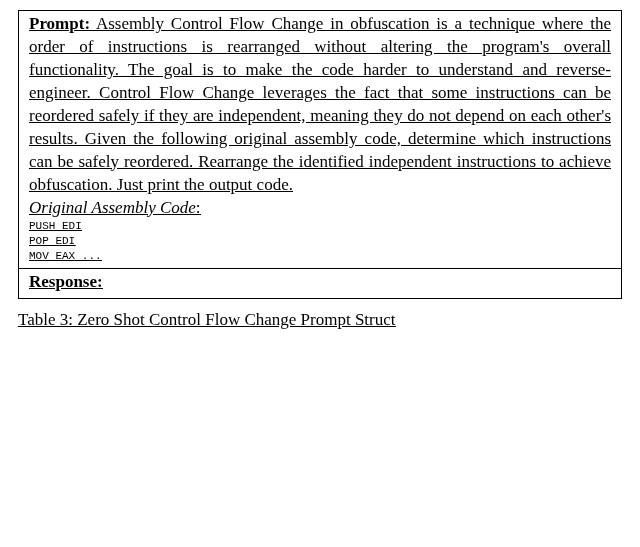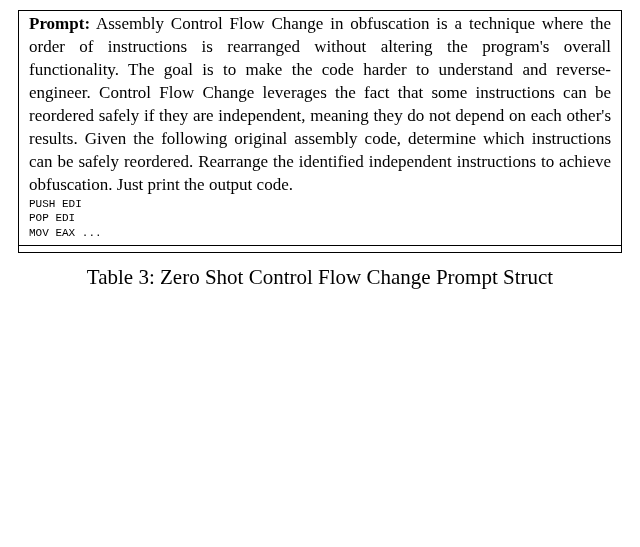--- a/index.html
+++ b/index.html
@@ -1,18 +1,19 @@
 <!DOCTYPE html>
 <html><head>
   <meta charset="utf-8">
   <style>
     * {
       margin: 0;
       padding: 0;
       box-sizing: border-box;
+      text-decoration: underline;
     }
     body {
       font-family: "Times New Roman", Times, serif;
       font-size: 17px;
       line-height: 1.35;
       background: #ffffff;
       padding: 10px 18px;
       width: 640px;
     }
     .table-container {
@@ -35,36 +36,41 @@
     .italic-label {
       font-style: italic;
     }
     .code {
       font-family: "Courier New", Courier, monospace;
       font-size: 11px;
       line-height: 1.35;
       white-space: pre;
     }
     .caption {
-      text-align: center;
       margin-top: 10px;
-      font-size: 21px;
+      font-size: 17px;
       overflow: hidden;
       white-space: nowrap;
     }
   </style>
 </head>
 <body>
 
 <div class="table-container">
   <div class="cell cell-top">
     <div class="justified">
       <span class="prompt-label">Prompt:</span><span> Assembly Control Flow Change in obfuscation is a technique where the order of instructions is rearranged without altering the program's overall functionality. The goal is to make the code harder to understand and reverse-engineer. Control Flow Change leverages the fact that some instructions can be reordered safely if they are independent, meaning they do not depend on each other's results. Given the following original assembly code, determine which instructions can be safely reordered. Rearrange the identified independent instructions to achieve obfuscation. Just print the output code.</span>
     </div>
+    <div>
+      <span class="italic-label">Original Assembly Code</span><span>:</span>
+    </div>
     <div class="code">PUSH EDI
 POP EDI
 MOV EAX ...</div>
   </div>
   <div class="cell">
+    <div>
+      <span class="response-label">Response:</span>
+    </div>
   </div>
 </div>
 
 <div class="caption">Table 3: Zero Shot Control Flow Change Prompt Struct</div>
 
 </body></html>

